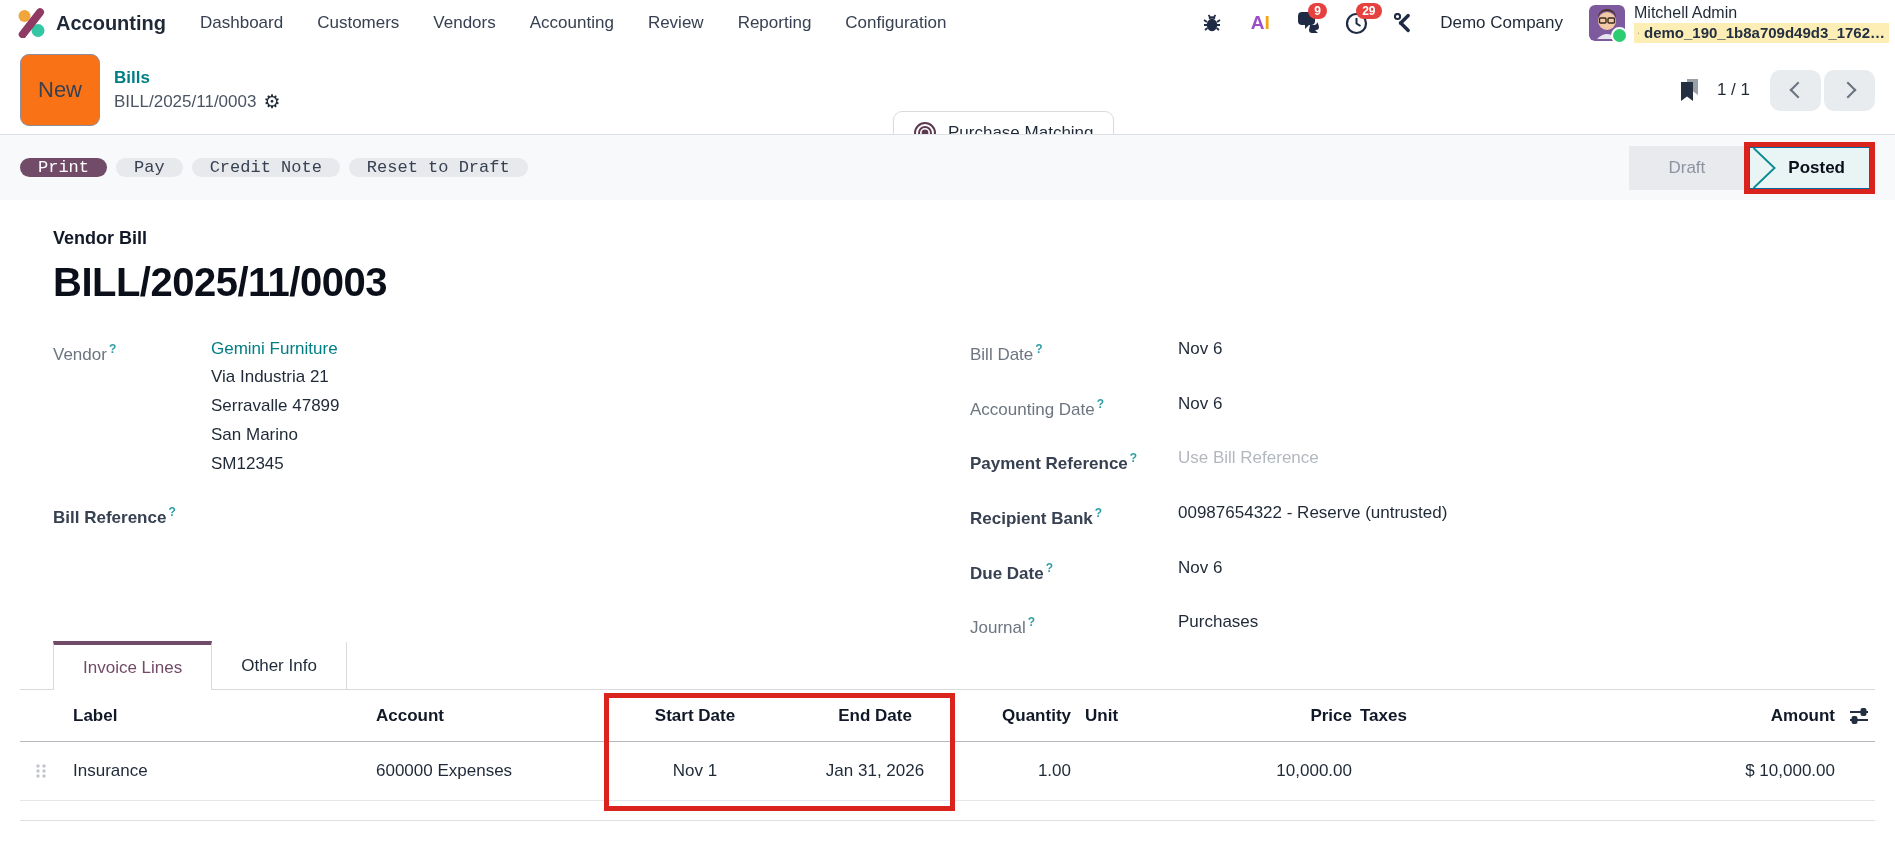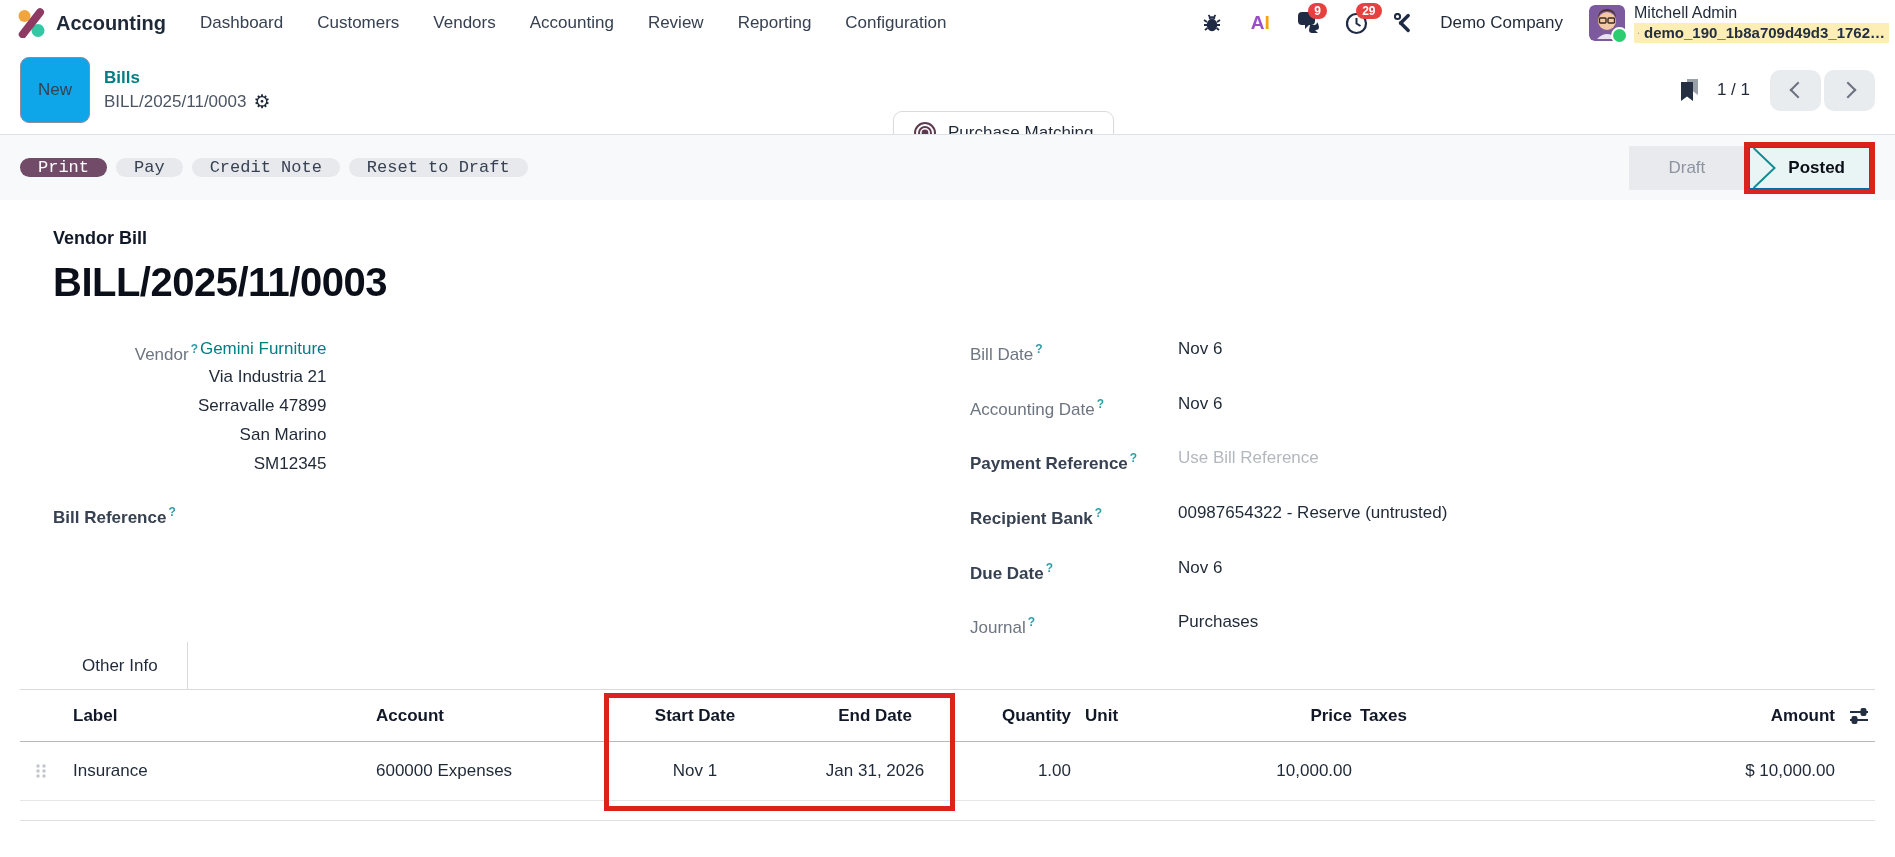--- a/index.html
+++ b/index.html
@@ -26,22 +26,22 @@
   .avatar{width:36px;height:36px;border-radius:6px;position:relative;flex:none;}
   .status-dot{position:absolute;right:-3px;bottom:-3px;width:13px;height:13px;border-radius:50%;
     background:#2ecc71;border:2px solid #fff;}
   .user-texts{display:flex;flex-direction:column;line-height:1.25;min-width:0;}
   .user-name{font-size:16px;color:#1f2937;white-space:nowrap;}
   .user-db{font-size:15px;font-weight:700;color:#243042;background:#fdeeb5;padding:1px 4px;
     display:flex;align-items:center;gap:5px;white-space:nowrap;overflow:hidden;}
   
   .control-panel{position:absolute;top:46px;left:0;right:0;height:88px;background:#fff;
     display:flex;align-items:center;padding:0 20px;box-sizing:border-box;}
-  .new-btn{background:#0ea5e9;border:1px solid #8d8d9d;border-radius:9px;color:#374151;
-    font-size:17px;padding:22px 17px;margin-right:14px;cursor:pointer;font-family:inherit;}
+  .new-btn{background:#f97316;border:1px solid #8d8d9d;border-radius:9px;color:#374151;
+    font-size:22px;padding:22px 17px;margin-right:14px;cursor:pointer;font-family:inherit;}
   .bc-col{display:flex;flex-direction:column;line-height:1.4;}
   .bc-parent{color:#017e84;font-weight:700;cursor:pointer;}
   .bc-current{color:#4b5563;display:flex;align-items:center;gap:7px;}
   .gear{color:#1f2937;font-size:19px;cursor:pointer;line-height:1;}
   .pm-btn{position:absolute;left:893px;top:65px;height:44px;display:flex;align-items:center;gap:11px;
     padding:1px 19px;background:#fff;border:1px solid #d9dcdf;border-radius:9px;font-size:17px;
     color:#1f2937;cursor:pointer;box-shadow:0 1px 2px rgba(0,0,0,.04);font-family:inherit;}
   .cp-right{margin-left:auto;display:flex;align-items:center;gap:16px;}
   .pager-text{color:#1f2937;margin-right:4px;white-space:nowrap;}
   .pager-btns{display:flex;gap:3px;}
@@ -66,21 +66,21 @@
   
   .sheet{position:absolute;top:200px;left:0;right:0;bottom:0;background:#fff;}
   .doc-type{position:absolute;left:53px;top:28px;font-size:18px;font-weight:700;color:#111827;}
   .doc-title{position:absolute;left:53px;top:60px;font-size:40px;font-weight:700;color:#0b0f19;letter-spacing:-.5px;}
   .help{color:#2e9ea4;font-size:12px;font-weight:700;vertical-align:super;margin-left:2px;}
   .f-label{color:#6d7580;}
   .f-label.bold{color:#374151;font-weight:700;}
   .f-value{color:#1f2937;}
   .f-value.muted{color:#b3b8bf;}
   .f-value.link{color:#017e84;cursor:pointer;}
-  .vendor-row{position:absolute;left:40px;top:136px;display:flex;line-height:26px;text-align:right;}
+  .vendor-row{position:absolute;left:53px;top:136px;display:flex;line-height:26px;}
   .vendor-row .lbl-cell{width:158px;flex:none;}
   .addr div{line-height:29px;}
   .billref-row{position:absolute;left:53px;top:299px;line-height:26px;}
   .fields-right{position:absolute;left:970px;top:136px;width:760px;}
   .fr-row{display:flex;line-height:26px;margin-bottom:23px;}
   .fr-row .lbl-cell{width:208px;flex:none;}
   
   .tab-strip-line{position:absolute;left:20px;right:20px;top:489px;border-bottom:1px solid #d8dadd;}
   .tabs{position:absolute;left:53px;top:442px;display:flex;z-index:2;}
   .tab{height:47px;display:flex;align-items:center;padding:0 29px;color:#1f2937;cursor:pointer;
@@ -288,20 +288,21 @@
       <span class="f-value">Nov 6</span>
     </div>
     <div class="fr-row">
       <span class="lbl-cell f-label"><span>Journal</span><sup class="help">?</sup></span>
       <span class="f-value">Purchases</span>
     </div>
   </div>
 
   <div class="tab-strip-line"></div>
   <div class="tabs">
+    <div class="tab active">Invoice Lines</div>
     <div class="tab">Other Info</div>
   </div>
 
   <div class="table-wrap">
     <div class="t-header">
       <div class="c c-handle"></div>
       <div class="c c-label">Label</div>
       <div class="c c-account">Account</div>
       <div class="c c-start">Start Date</div>
       <div class="c c-end">End Date</div>

